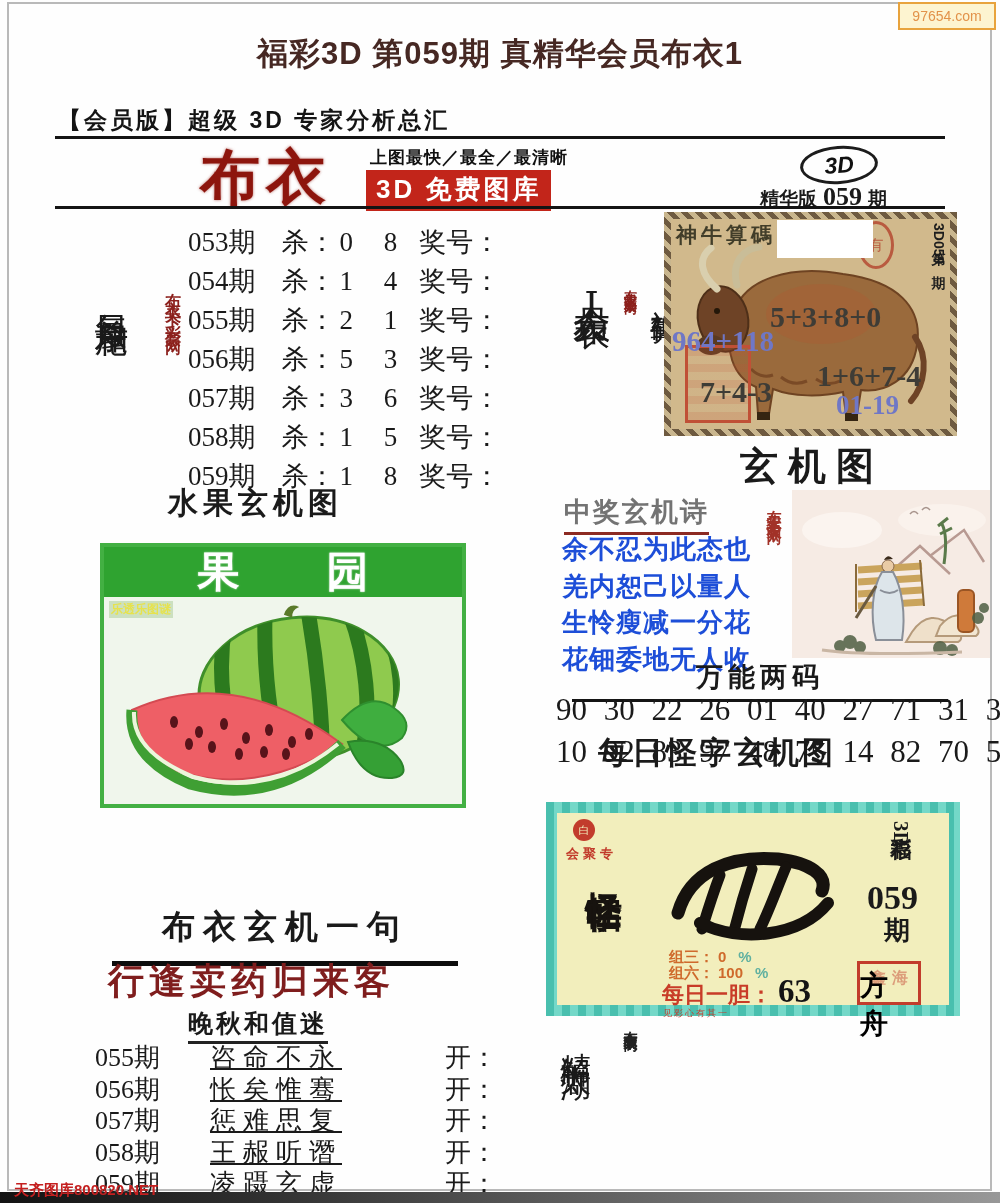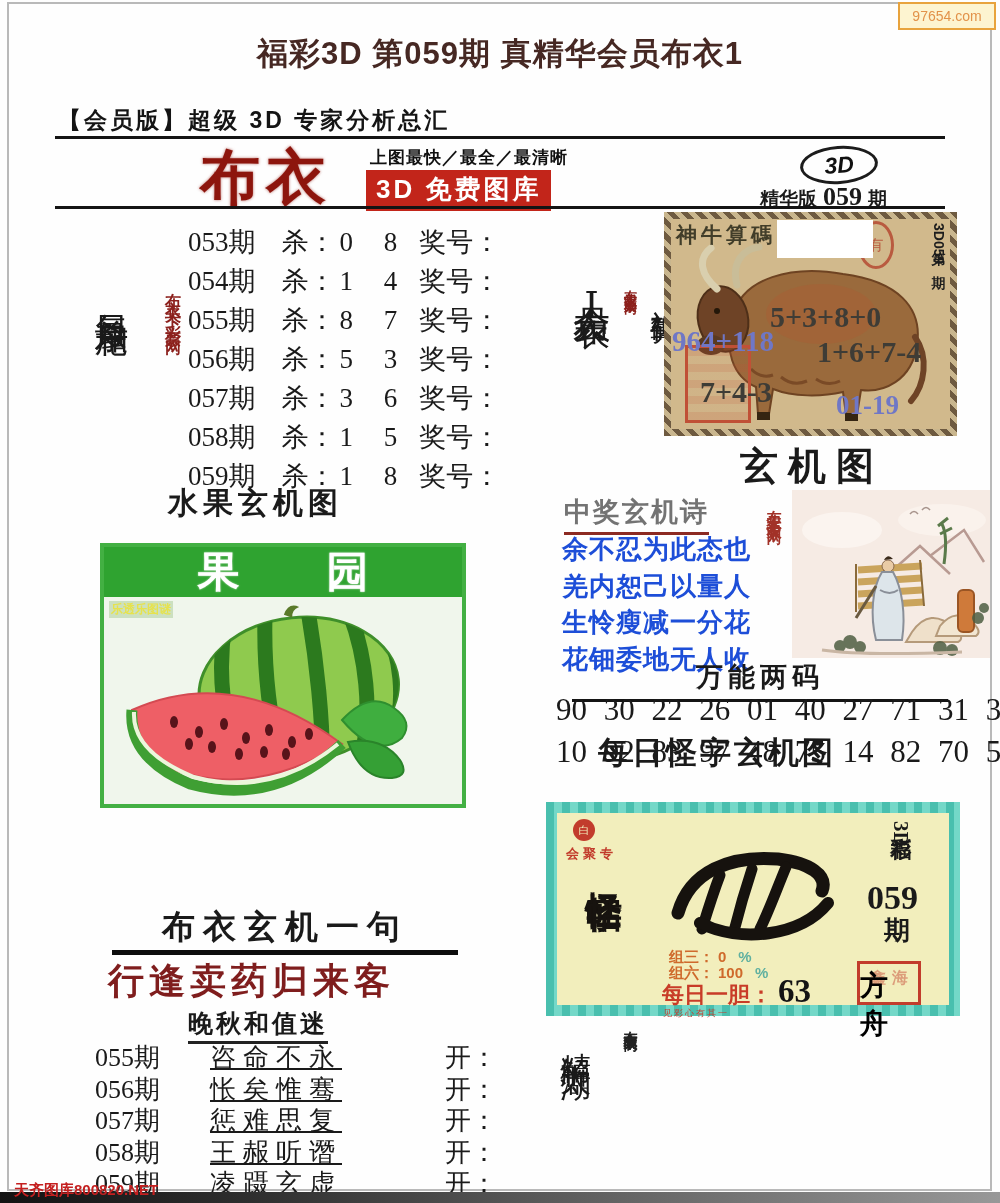--- a/index.html
+++ b/index.html
@@ -36,21 +36,21 @@
   .kill-row .klabel{padding-left:26px;}
   .fruit-heading{position:absolute;top:483px;left:168px;font-size:30px;font-weight:bold;letter-spacing:5px;}
   .melon-card{position:absolute;top:543px;left:100px;width:358px;height:257px;border:4px solid #43b043;background:#f0f6ec;}
   .melon-band{position:absolute;top:0;left:0;right:0;height:50px;background:#2fa330;display:flex;align-items:center;
         justify-content:space-around;padding:0 50px;}
   .melon-band span{color:#fff;font-size:42px;font-weight:bold;font-family:"Liberation Serif","DejaVu Serif",serif;
         text-shadow:0 0 2px rgba(255,255,255,.7);}
   .melon-mark{position:absolute;top:54px;left:5px;font-size:12px;font-weight:bold;color:#e6e24d;
         background:rgba(110,170,80,.28);padding:0 2px;filter:blur(.4px);}
   .oneline-heading{position:absolute;top:905px;left:112px;width:346px;text-align:center;font-size:33px;font-weight:bold;
-        letter-spacing:8px;border-bottom:5px solid #0d0d0d;padding-bottom:0;}
+        letter-spacing:8px;border-bottom:5px solid #0d0d0d;padding-bottom:11px;}
   .oneline-sentence{position:absolute;top:957px;left:108px;font-size:36px;font-weight:bold;color:#7f1d1d;letter-spacing:5px;}
   .sub-heading{position:absolute;top:1007px;left:188px;font-size:25px;font-weight:bold;letter-spacing:3px;
         border-bottom:3px solid #222;padding-bottom:1px;}
   .mystery-rows{position:absolute;top:1040px;left:95px;}
   .mystery-row{display:grid;grid-template-columns:115px 235px auto;height:31.5px;font-size:26px;
         font-family:"Liberation Serif","DejaVu Serif",serif;}
   .mystery-row .phrase{letter-spacing:7px;text-decoration:underline;}
   .bottom-mark{position:absolute;bottom:3px;left:14px;font-size:15px;font-weight:bold;color:#c42020;filter:blur(.3px);z-index:8;}
   .member-vmain{position:absolute;left:566px;top:276px;font-size:37px;letter-spacing:2px;
         font-family:"Liberation Serif","DejaVu Serif",serif;}
@@ -137,21 +137,21 @@
   <div class="edition">
     <span class="lbl serif">精华版</span><span class="iss">059</span><span class="lbl serif">期</span>
   </div>
   <div class="rule rule-mid"></div>
 
   <div class="kill-vtitle v-text">每日杀和尾</div>
   <div class="kill-vsite v-text">布衣天下彩票网</div>
   <div class="kill-rows">
     <div class="kill-row"><span>053期</span><span class="klabel">杀：</span><span class="digits">0 8</span><span>奖号：</span></div>
     <div class="kill-row"><span>054期</span><span class="klabel">杀：</span><span class="digits">1 4</span><span>奖号：</span></div>
-    <div class="kill-row"><span>055期</span><span class="klabel">杀：</span><span class="digits">8 7</span><span>奖号：</span></div>
+    <div class="kill-row"><span>055期</span><span class="klabel">杀：</span><span class="digits">2 1</span><span>奖号：</span></div>
     <div class="kill-row"><span>056期</span><span class="klabel">杀：</span><span class="digits">5 3</span><span>奖号：</span></div>
     <div class="kill-row"><span>057期</span><span class="klabel">杀：</span><span class="digits">3 6</span><span>奖号：</span></div>
     <div class="kill-row"><span>058期</span><span class="klabel">杀：</span><span class="digits">1 5</span><span>奖号：</span></div>
     <div class="kill-row"><span>059期</span><span class="klabel">杀：</span><span class="digits">1 8</span><span>奖号：</span></div>
   </div>
 
   <div class="fruit-heading">水果玄机图</div>
   <div class="melon-card">
     <div class="melon-band">
       <span>果</span>
@@ -255,21 +255,21 @@
           <rect x="174" y="194" width="13" height="8" fill="#352512"></rect>
       </g>
     </svg>
     <div class="bull-corner">神牛算碼圖</div>
     <div class="bull-censor"></div>
     <div class="bull-seal-oval">有</div>
     <div class="bull-side v-text" style="text-orientation:mixed;">3D第059期</div>
     <div class="bull-seal-sq"></div>
     <div class="formula f-dark" style="left:99px;top:81px;">5+3+8+0</div>
     <div class="formula f-blue" style="left:1px;top:106px;font-size:29px;">964+118</div>
-    <div class="formula f-dark" style="left:146px;top:116px;">1+6+7-4</div>
+    <div class="formula f-dark" style="left:146px;top:140px;">1+6+7-4</div>
     <div class="formula f-dark" style="left:29px;top:156px;">7+4-3</div>
     <div class="formula f-blue" style="left:165px;top:171px;">01-19</div>
   </div>
   <div class="bull-caption">玄机图</div>
 
   <div class="poem-heading">中奖玄机诗</div>
   <div class="poem-lines">
     <div>余不忍为此态也</div>
     <div>羌内恕己以量人</div>
     <div>生怜瘦减一分花</div>

